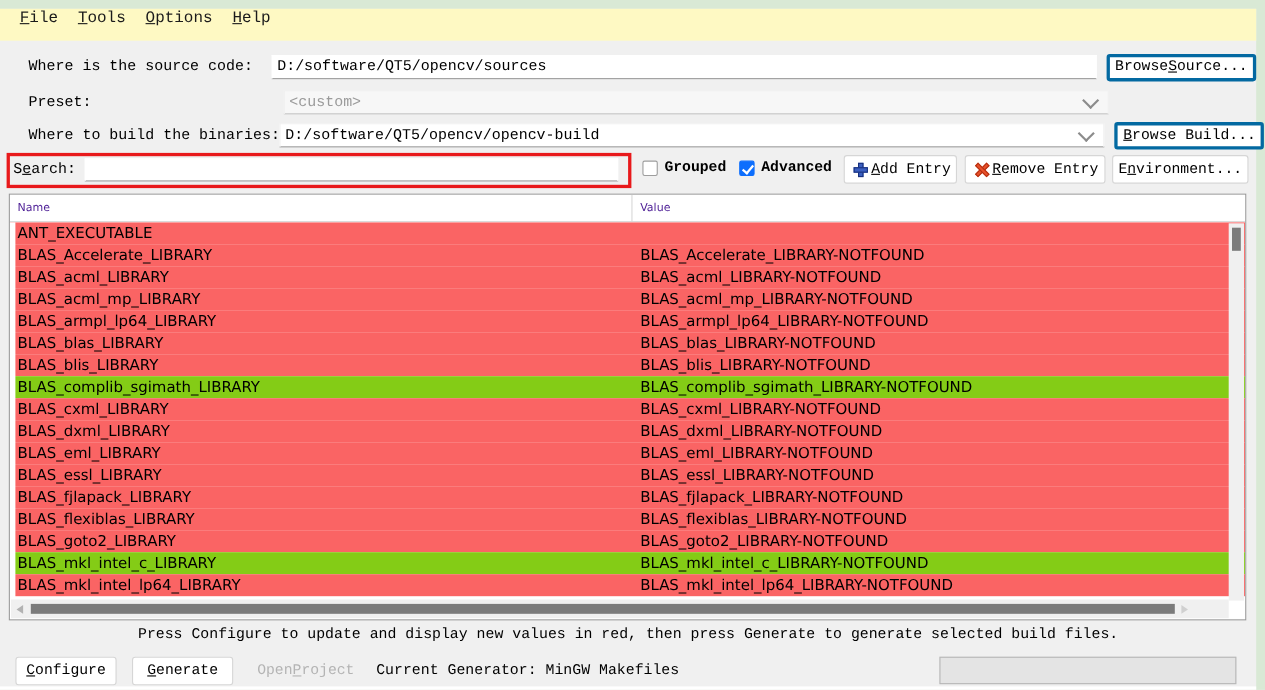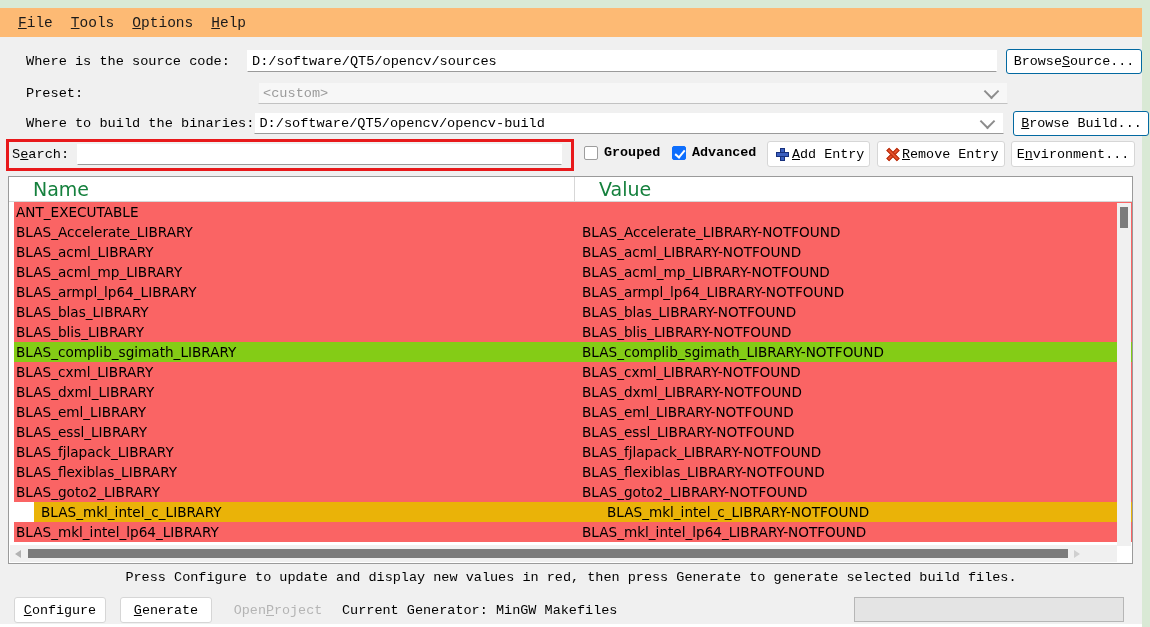--- a/index.html
+++ b/index.html
@@ -34,23 +34,23 @@
     height: 619px;
     background: #f0f0f0;
     box-sizing: border-box;
   }
   
   .menubar {
     position: absolute;
     left: 0; top: 0;
     width: 1142px;
     height: 29px;
-    background: #fdba74;
-    display: flex;
-    align-items: center;
+    background: #fef9c3;
+    display: flex;
+    align-items: flex-start;
     padding-left: 9px;
     box-sizing: border-box;
   }
   .menuitem {
     font-family: "Liberation Mono", "DejaVu Sans Mono", monospace;
     font-size: 14.5px;
     color: #1b1b1b;
     padding: 0 9px;
     line-height: 18px;
     cursor: default;
@@ -128,21 +128,21 @@
     width: 9px; height: 9px;
     transform: translateY(-65%) rotate(45deg);
     border-right: 2px solid #8c8c8c;
     border-bottom: 2px solid #8c8c8c;
   }
   .btn {
     font-family: "Liberation Mono", "DejaVu Sans Mono", monospace;
     font-size: 13.4px;
     color: #000;
     background: #ffffff;
-    border: 1px solid #0369a1;
+    border: 3px solid #0369a1;
     border-radius: 3px;
     height: 25px;
     display: inline-flex;
     align-items: center;
     justify-content: center;
     padding: 0 10px;
     box-sizing: border-box;
     white-space: nowrap;
     cursor: default;
   }
@@ -282,23 +282,23 @@
     position: relative;
     height: 25px;
     background: #ffffff;
     border-bottom: 1px solid #d7d7d7;
     display: flex;
     align-items: center;
     box-sizing: border-box;
   }
   .th {
     font-family: "DejaVu Sans", "Liberation Sans", sans-serif;
-    font-size: 19px;
-    color: #15803d;
-    padding-left: 24px;
+    font-size: 10px;
+    color: #4c1d95;
+    padding-left: 7px;
     box-sizing: border-box;
     height: 25px;
     line-height: 25px;
     white-space: nowrap;
   }
   .th.name  { width: 566px; border-right: 1px solid #d7d7d7; }
   .th.value { flex: 1; }
   .tbody {
     position: relative;
     height: 344px;
@@ -585,21 +585,21 @@
             <div class="td value">BLAS_fjlapack_LIBRARY-NOTFOUND</div>
           </div>
           <div class="trow" style="background: rgb(250, 100, 100);">
             <div class="td name">BLAS_flexiblas_LIBRARY</div>
             <div class="td value">BLAS_flexiblas_LIBRARY-NOTFOUND</div>
           </div>
           <div class="trow" style="background: rgb(250, 100, 100);">
             <div class="td name">BLAS_goto2_LIBRARY</div>
             <div class="td value">BLAS_goto2_LIBRARY-NOTFOUND</div>
           </div>
-          <div class="trow" style="background: #eab308; margin-left: 25px;">
+          <div class="trow" style="background: #84cc16;">
             <div class="td name">BLAS_mkl_intel_c_LIBRARY</div>
             <div class="td value">BLAS_mkl_intel_c_LIBRARY-NOTFOUND</div>
           </div>
           <div class="trow" style="background: rgb(250, 100, 100);">
             <div class="td name">BLAS_mkl_intel_lp64_LIBRARY</div>
             <div class="td value">BLAS_mkl_intel_lp64_LIBRARY-NOTFOUND</div>
           </div>
         </div>
       <div class="vscroll">
         <div class="vthumb"></div>

